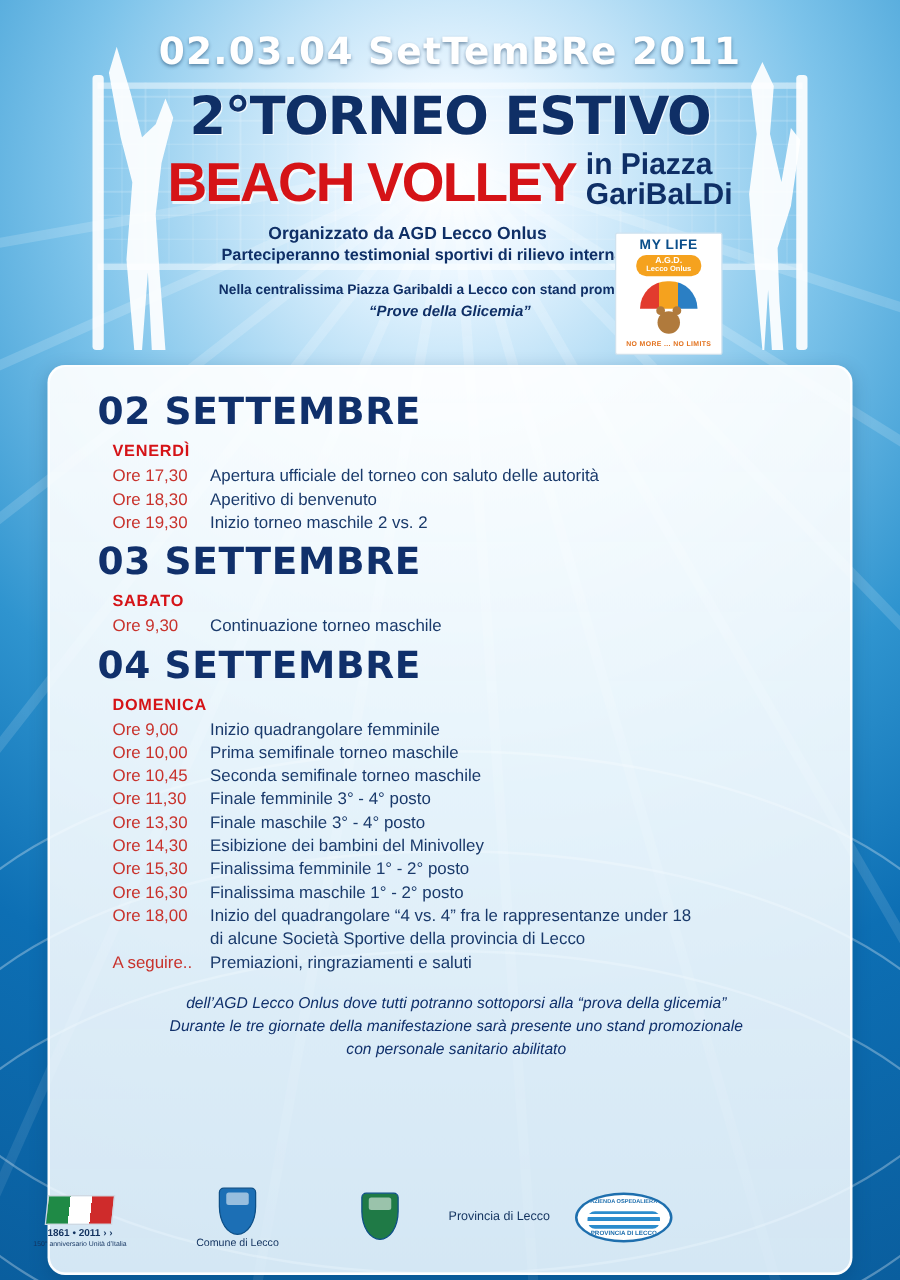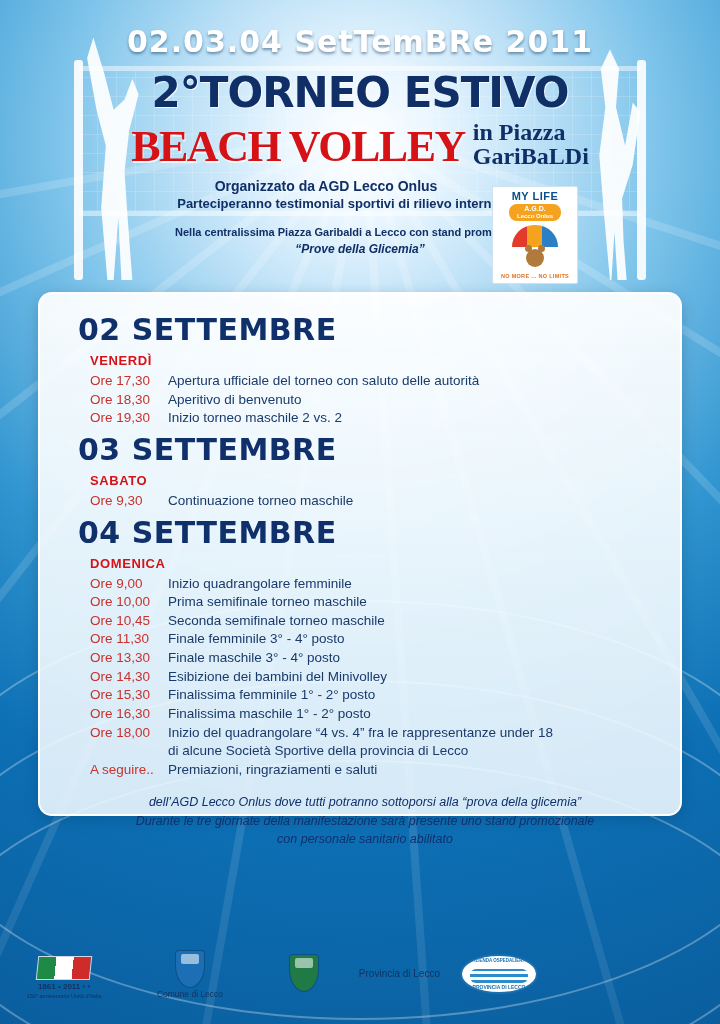--- a/index.html
+++ b/index.html
@@ -64,21 +64,21 @@
   }
   .title-main {
     position:absolute; top:68px; left:0; width:720px; text-align:center;
     font-family:"DejaVu Sans", sans-serif;
     font-size:42px; font-weight:bold; color:#0f2f66;
     letter-spacing:-1px;
     text-shadow:1px 1px 0 rgba(255,255,255,.8);
   }
   .title-beach {
     position:absolute; top:120px; left:0; width:720px; text-align:center;
-    font-family:Liberation Serif, serif;
+    font-family:Liberation Sans, sans-serif;
   }
   .title-beach .bv {
     font-size:44px; font-weight:bold; color:#d51317;
     letter-spacing:-1.5px;
     text-shadow:1px 2px 0 rgba(255,255,255,.75);
   }
   .title-beach .in-piazza {
     display:inline-block; vertical-align:bottom;
     color:#0f2f66; font-size:24px; font-weight:bold;
     line-height:1.0; text-align:left; margin-left:8px;
@@ -125,21 +125,21 @@
   }
   .chute .bear:before, .chute .bear:after {
     content:""; position:absolute; top:-4px; width:7px; height:7px; border-radius:50%; background:#b07a3c;
   }
   .chute .bear:before { left:-1px; } .chute .bear:after { right:-1px; }
   .logo-box .lg-foot { font-size:5.5px; color:#e2711d; font-weight:bold; letter-spacing:.3px; }
   #logo-header { top:186px; left:492px; }
 
   
   #panel {
-    position:absolute; left:38px; top:292px; width:644px; height:524px;
+    position:absolute; left:38px; top:292px; width:644px; height:728px;
     background:linear-gradient(180deg, rgba(255,255,255,.93), rgba(240,249,255,.88));
     border:2px solid rgba(255,255,255,.9);
     border-radius:14px;
     box-shadow:0 4px 14px rgba(0,50,90,.25);
     padding:14px 12px 10px 22px;
   }
   .day-title {
     font-family:"DejaVu Sans", sans-serif;
     font-size:30px; font-weight:bold; color:#10306b;
     margin:4px 0 2px 16px; letter-spacing:.5px;

